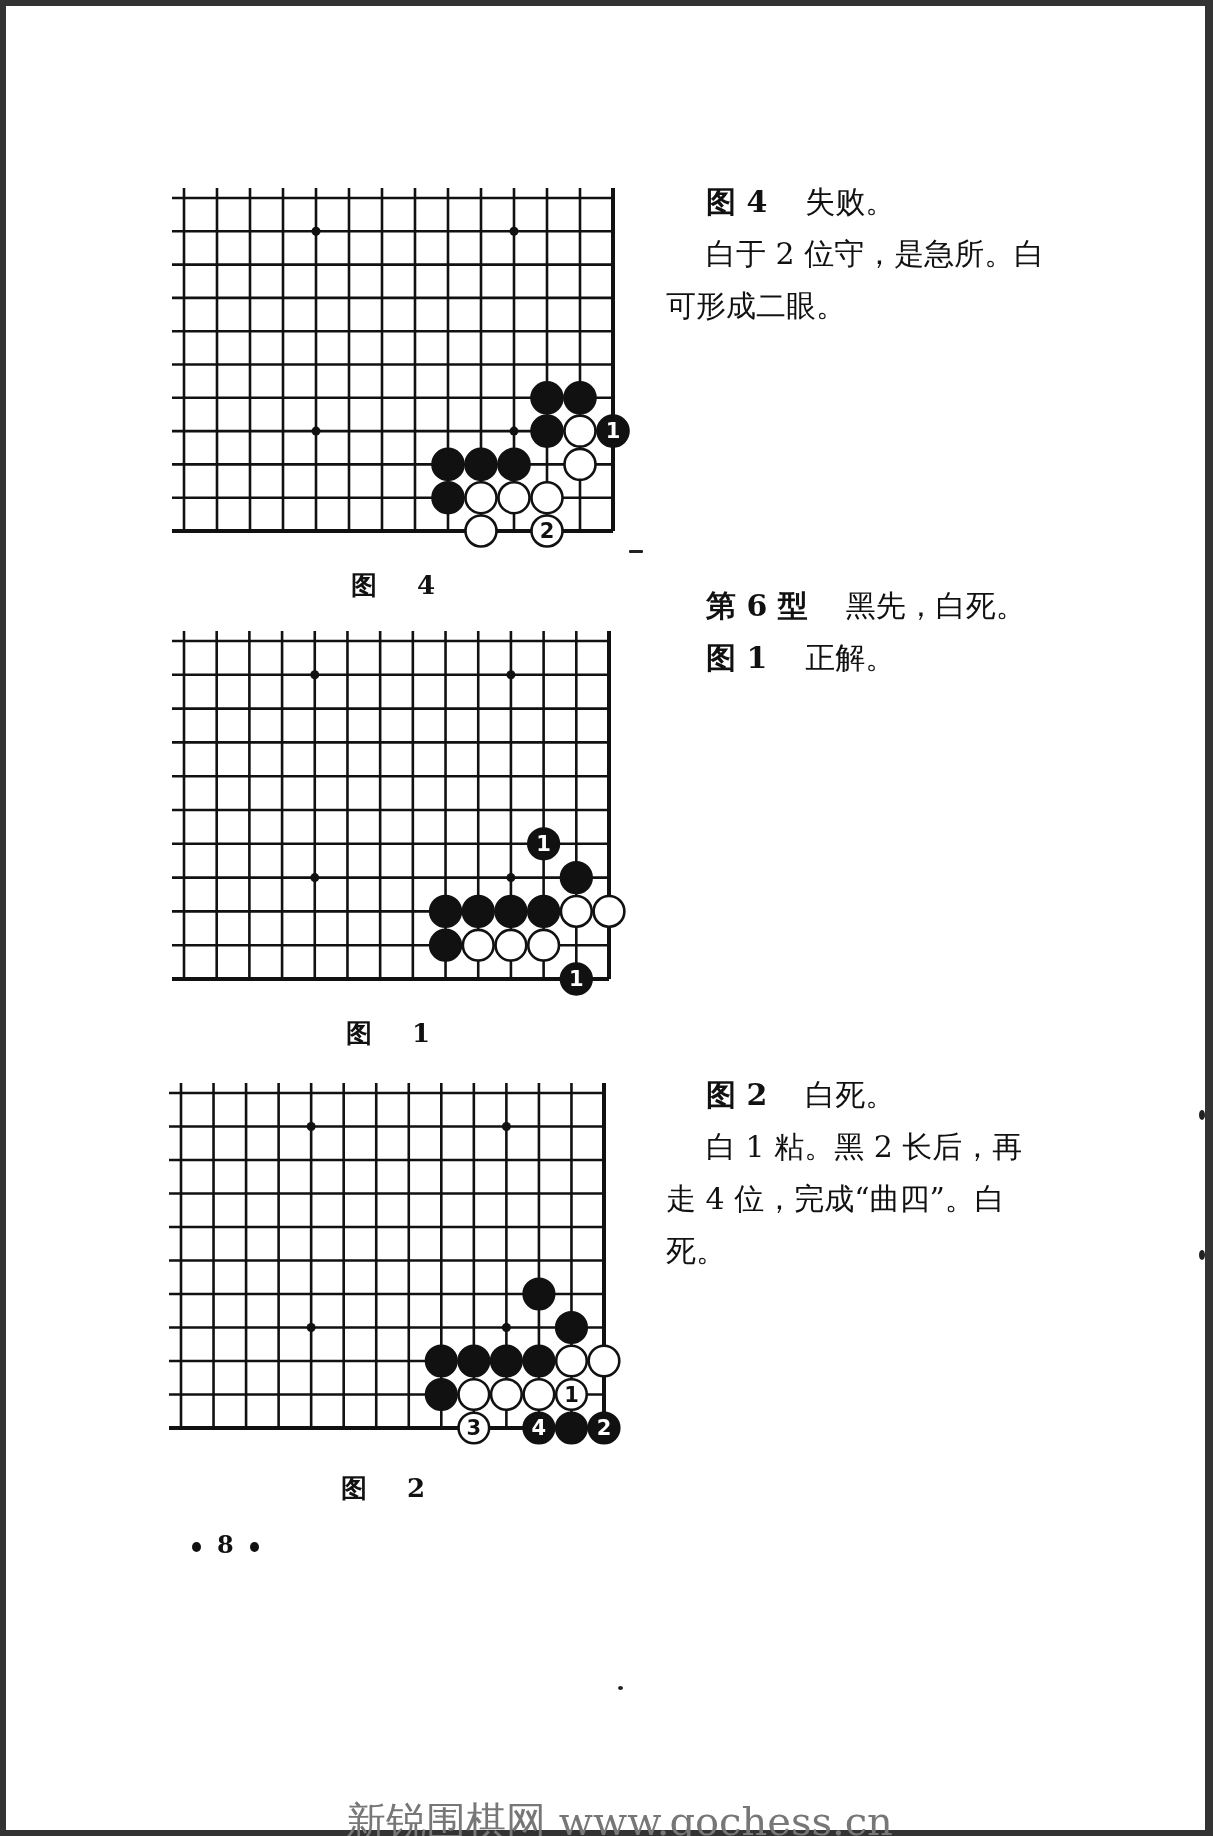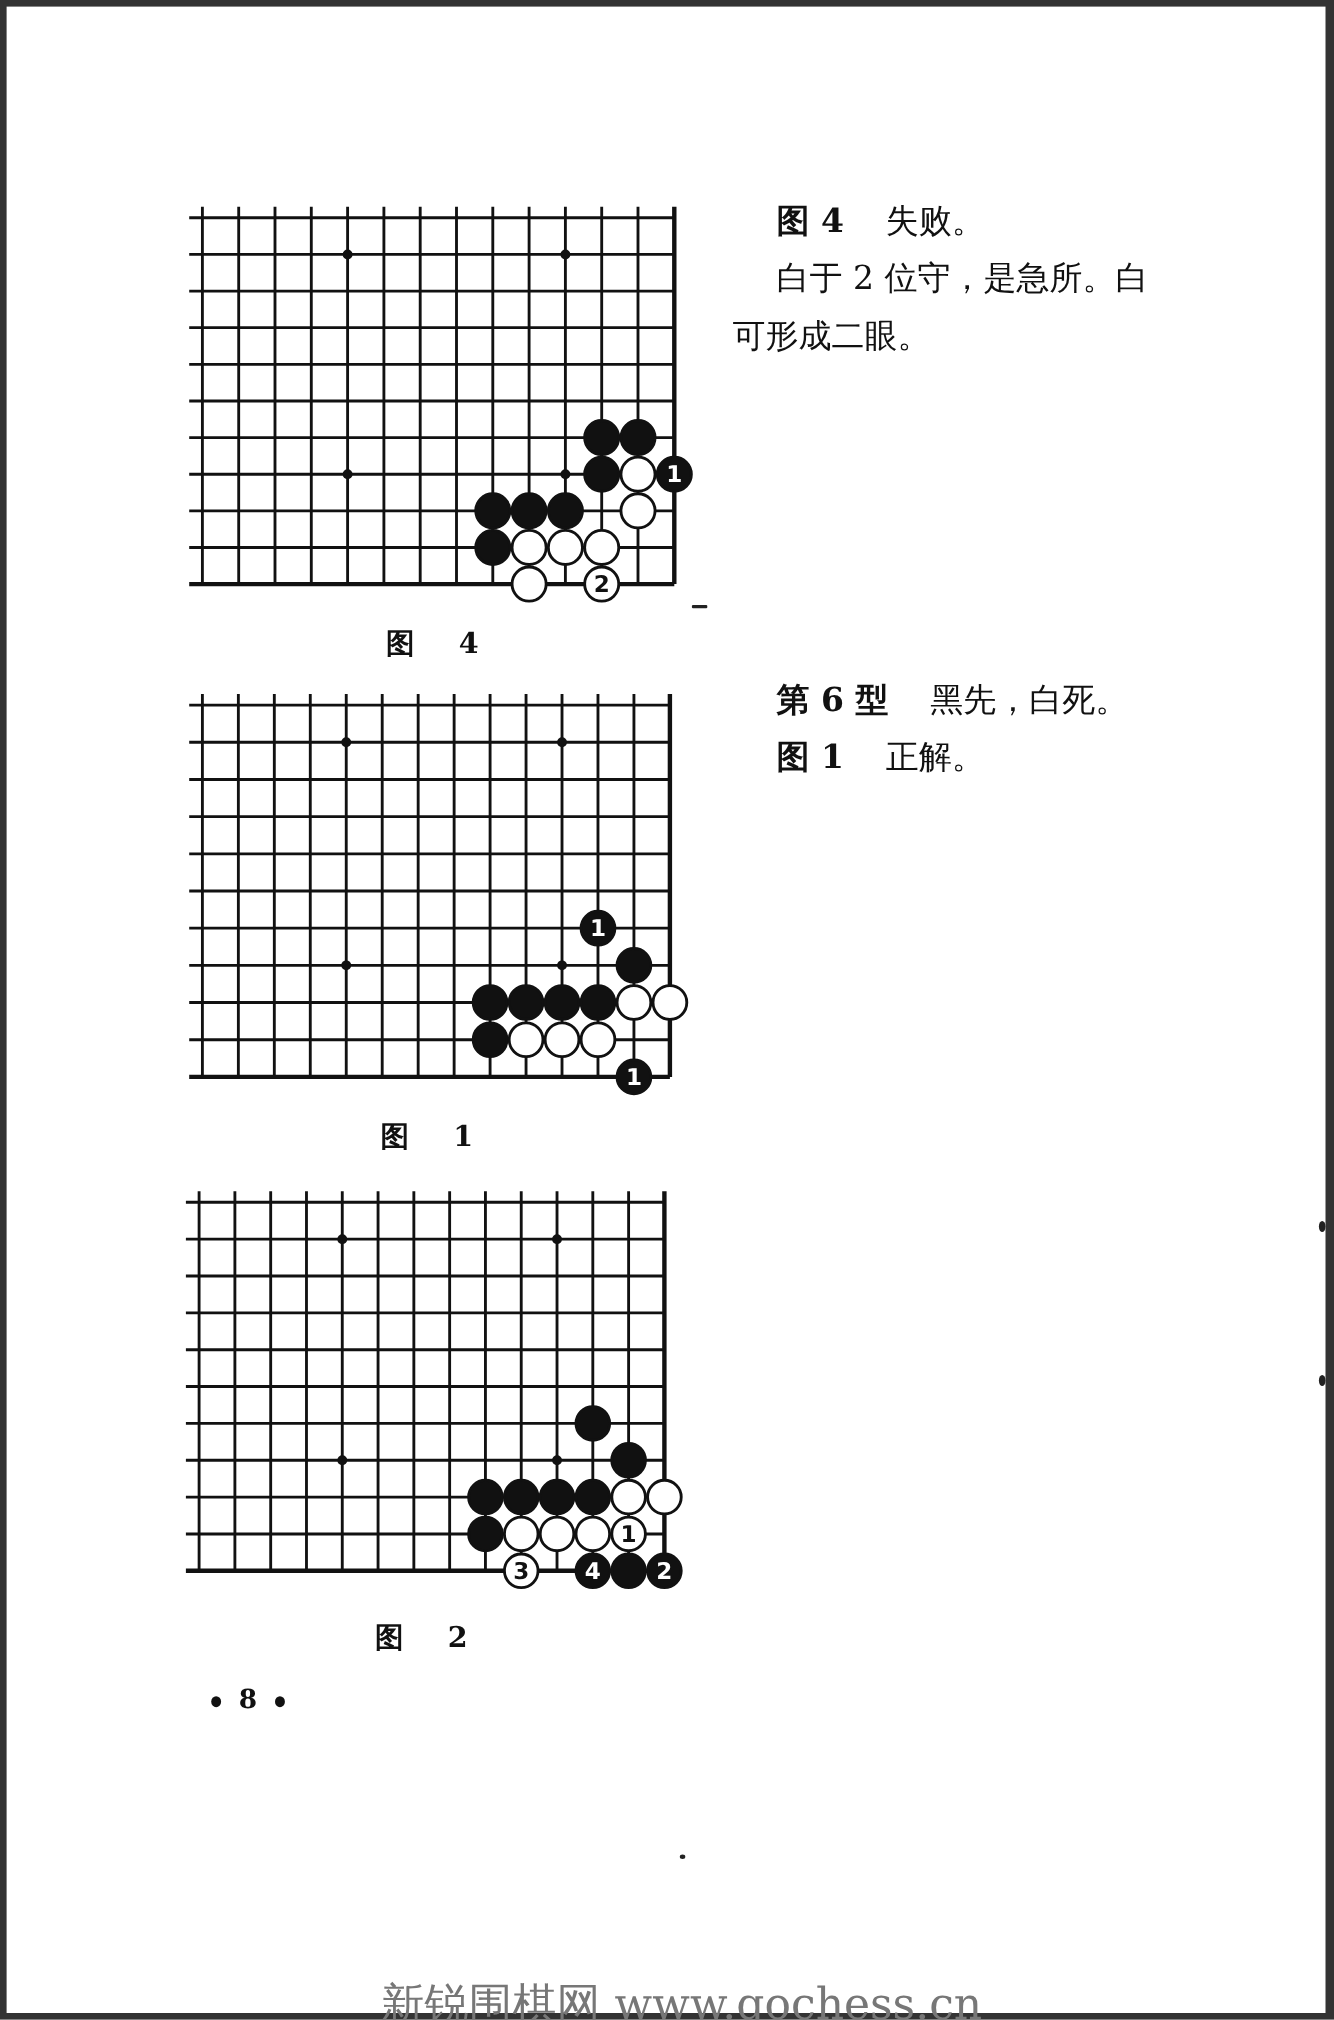--- a/index.html
+++ b/index.html
@@ -284,29 +284,35 @@
   <div class="textblock" style="top:170px;">
     <p class="indent"><span class="head">图 4</span><span class="gap"></span><span>失败。</span></p>
     <p class="indent">白于 2 位守，是急所。白</p>
     <p>可形成二眼。</p>
   </div>
 
   <div class="caption" style="left:340px; top:1010px;">
     <span>图</span><span class="num">1</span>
   </div>
 
-  <div class="textblock" style="top:605px;">
+  <div class="textblock" style="top:574px;">
     <p class="indent"><span class="head">第 6 型</span><span class="gap"></span><span>黑先，白死。</span></p>
     <p class="indent"><span class="head">图 1</span><span class="gap"></span><span>正解。</span></p>
   </div>
 
   <div class="caption" style="left:335px; top:1465px;">
     <span>图</span><span class="num">2</span>
   </div>
 
+  <div class="textblock" style="top:1063px;">
+    <p class="indent"><span class="head">图 2</span><span class="gap"></span><span>白死。</span></p>
+    <p class="indent">白 1 粘。黑 2 长后，再</p>
+    <p>走 4 位，完成“曲四”。白</p>
+    <p>死。</p>
+  </div>
 
   <div class="pagenum">
     <span class="dot"></span><span>8</span><span class="dot"></span>
   </div>
 
   <div class="speck" style="left:1193px;top:1104px;width:6px;height:10px;"></div>
   <div class="speck" style="left:1193px;top:1244px;width:6px;height:10px;"></div>
   <div class="speck" style="left:612px;top:1680px;width:5px;height:4px;"></div>
   <div class="speck" style="left:623px;top:544px;width:14px;height:3px;border-radius:1px;"></div>
 

